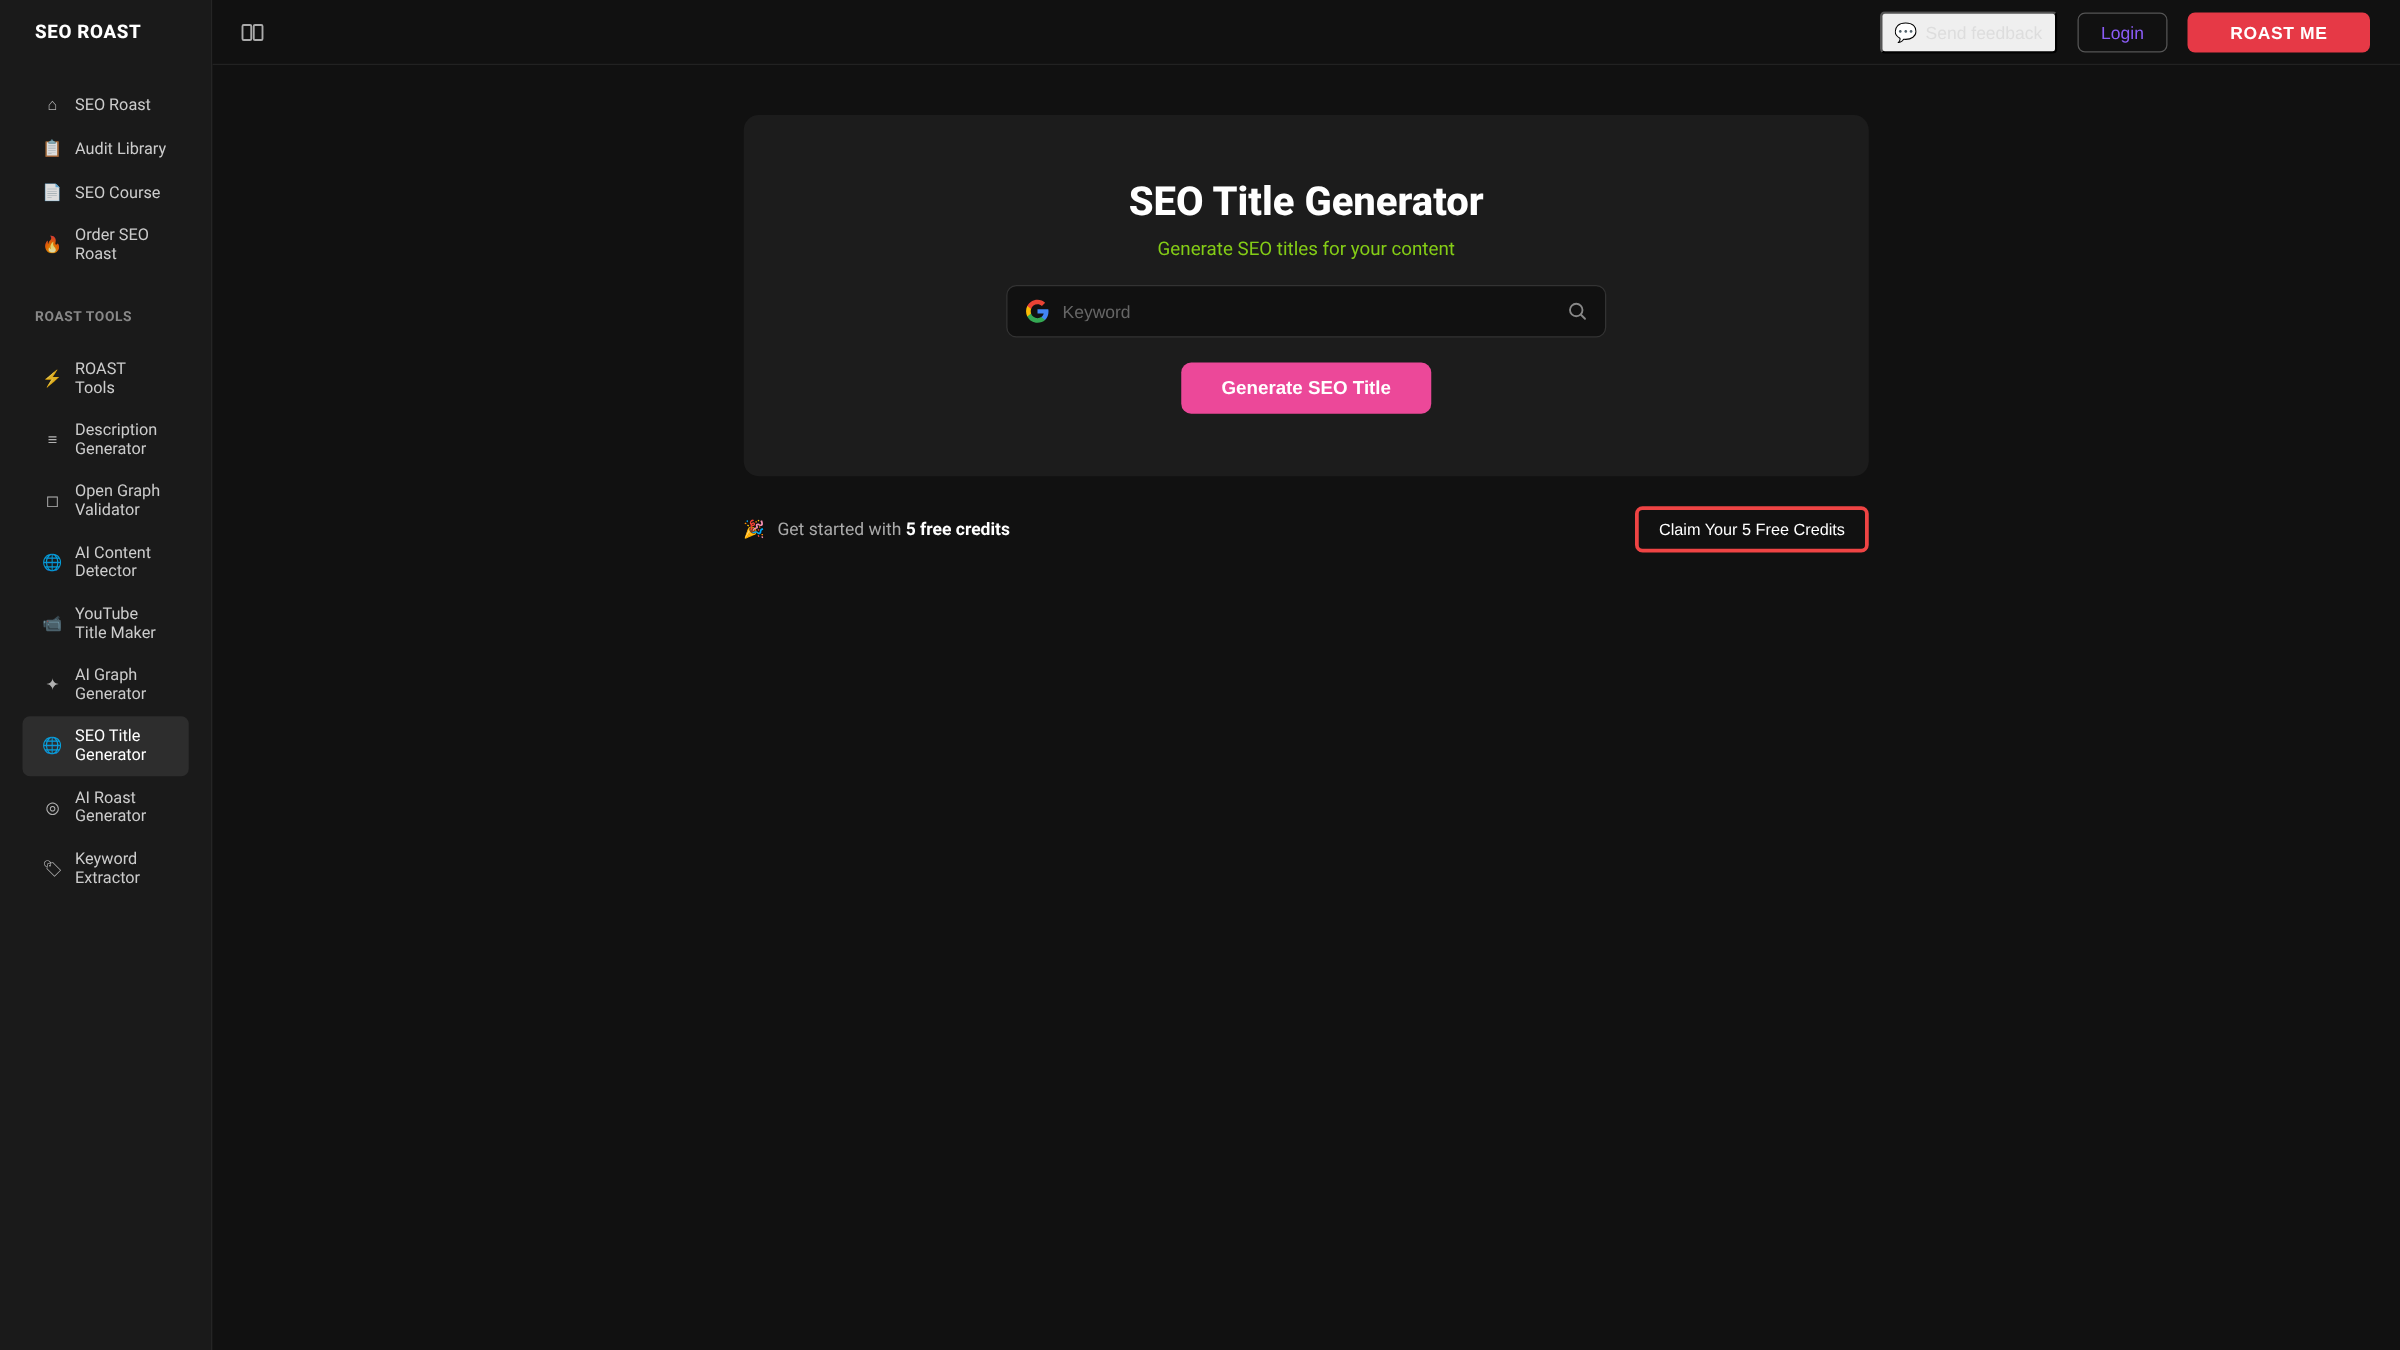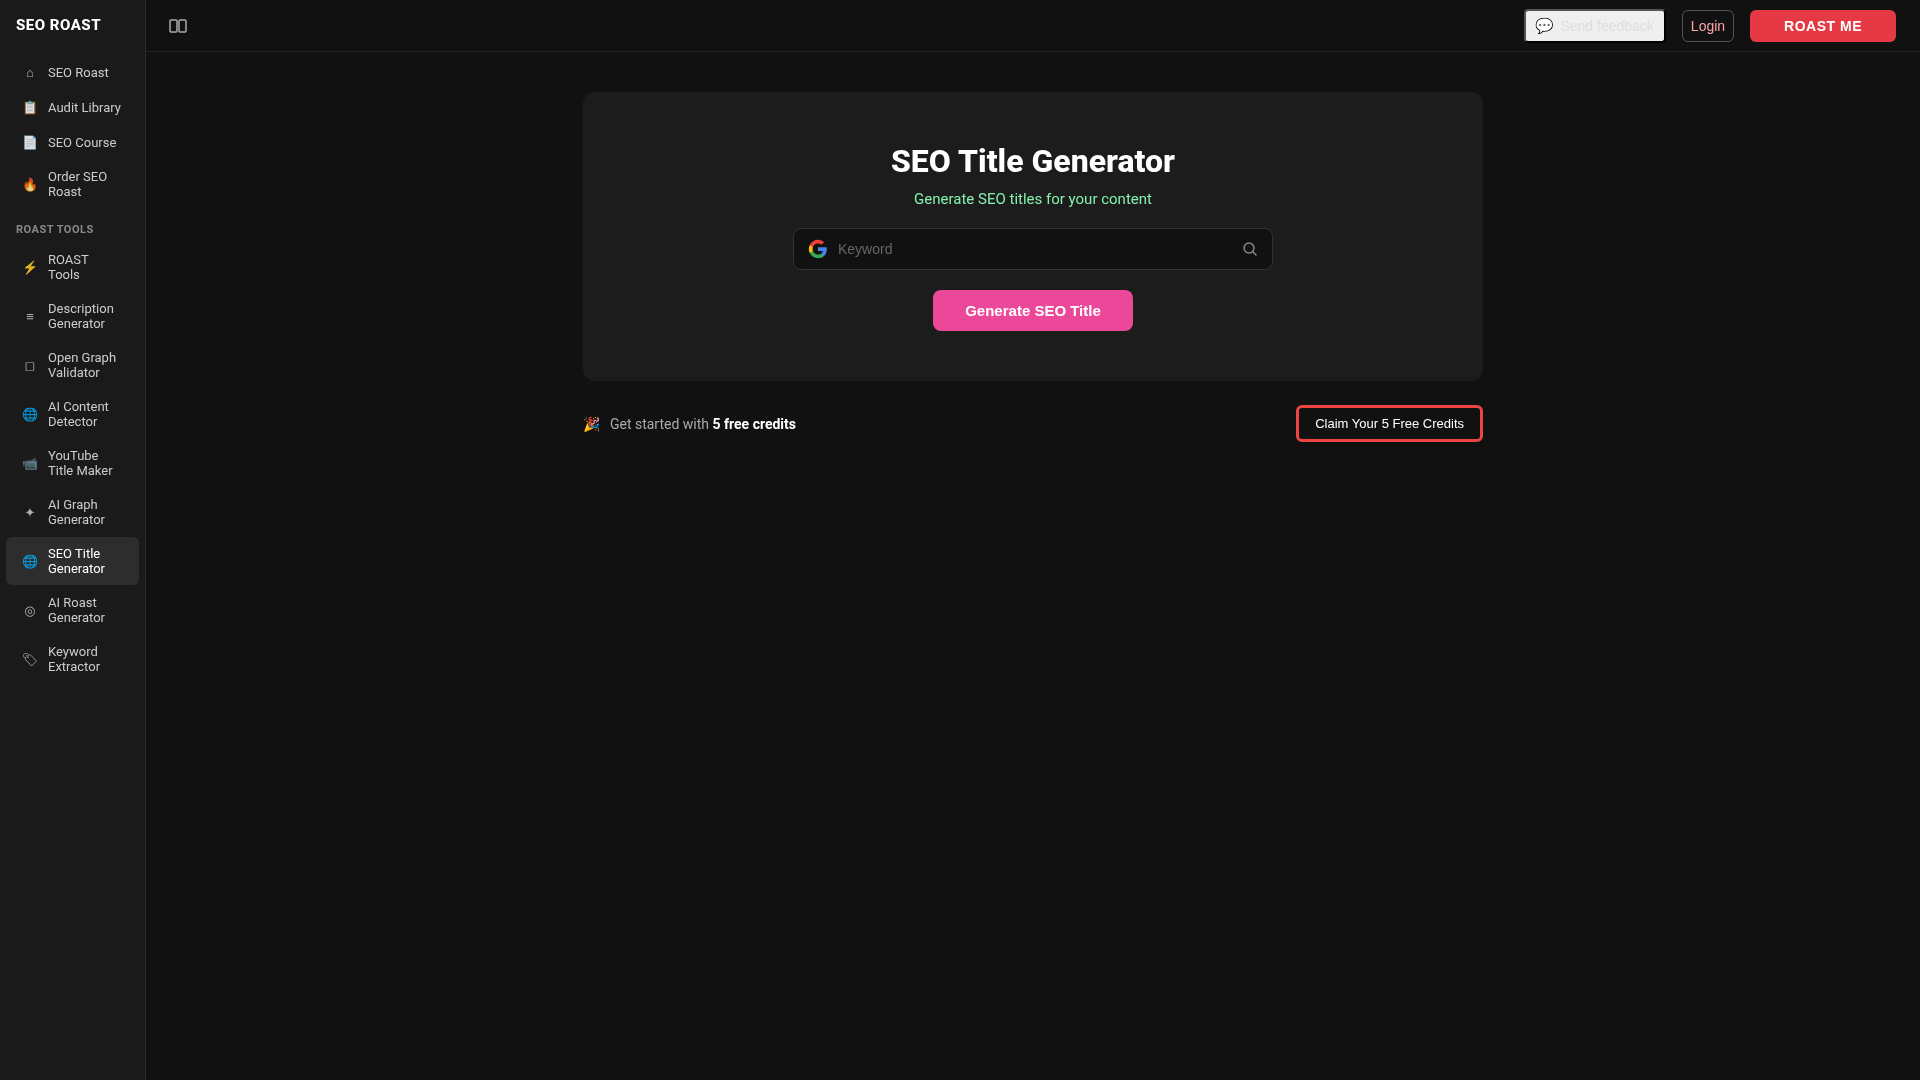--- a/index.html
+++ b/index.html
@@ -8,27 +8,28 @@
       color: #fff;
       font-family: -apple-system, BlinkMacSystemFont, 'Segoe UI', Roboto, sans-serif;
       display: flex;
       height: 100vh;
       width: 1920px;
       overflow: hidden;
     }
 
     
     #sidebar {
-      width: 146px;
+      width: 170px;
       background: #1a1a1a;
       display: flex;
       flex-direction: column;
-      padding: 16px 0;
+      padding: 16px 12px;
       flex-shrink: 0;
       border-right: 1px solid #2a2a2a;
+      gap: 12px;
     }
     #sidebar-logo {
       padding: 0 16px 20px 16px;
       font-size: 15px;
       font-weight: 800;
       letter-spacing: 0.5px;
       color: #fff;
     }
     .sidebar-nav-item {
       display: flex;
@@ -98,22 +99,22 @@
       gap: 6px;
       font-size: 14px;
       color: #ddd;
       cursor: pointer;
       padding: 6px 10px;
       border-radius: 4px;
     }
     #login-btn {
       background: transparent;
       border: 1px solid #555;
-      color: #fca5a5;
-      padding: 7px 8px;
+      color: #8b5cf6;
+      padding: 7px 18px;
       border-radius: 6px;
       font-size: 14px;
       cursor: pointer;
       font-weight: 500;
     }
     #roast-me-btn {
       background: #e63946;
       border: none;
       color: #fff;
       padding: 8px 34px;
@@ -147,21 +148,21 @@
       gap: 20px;
     }
     #card-title {
       font-size: 32px;
       font-weight: 800;
       color: #fff;
       text-align: center;
     }
     #card-subtitle {
       font-size: 15px;
-      color: #86efac;
+      color: #84cc16;
       text-align: center;
       margin-top: -10px;
     }
     #keyword-input-wrapper {
       display: flex;
       align-items: center;
       background: #111;
       border: 1px solid #333;
       border-radius: 8px;
       padding: 10px 14px;

